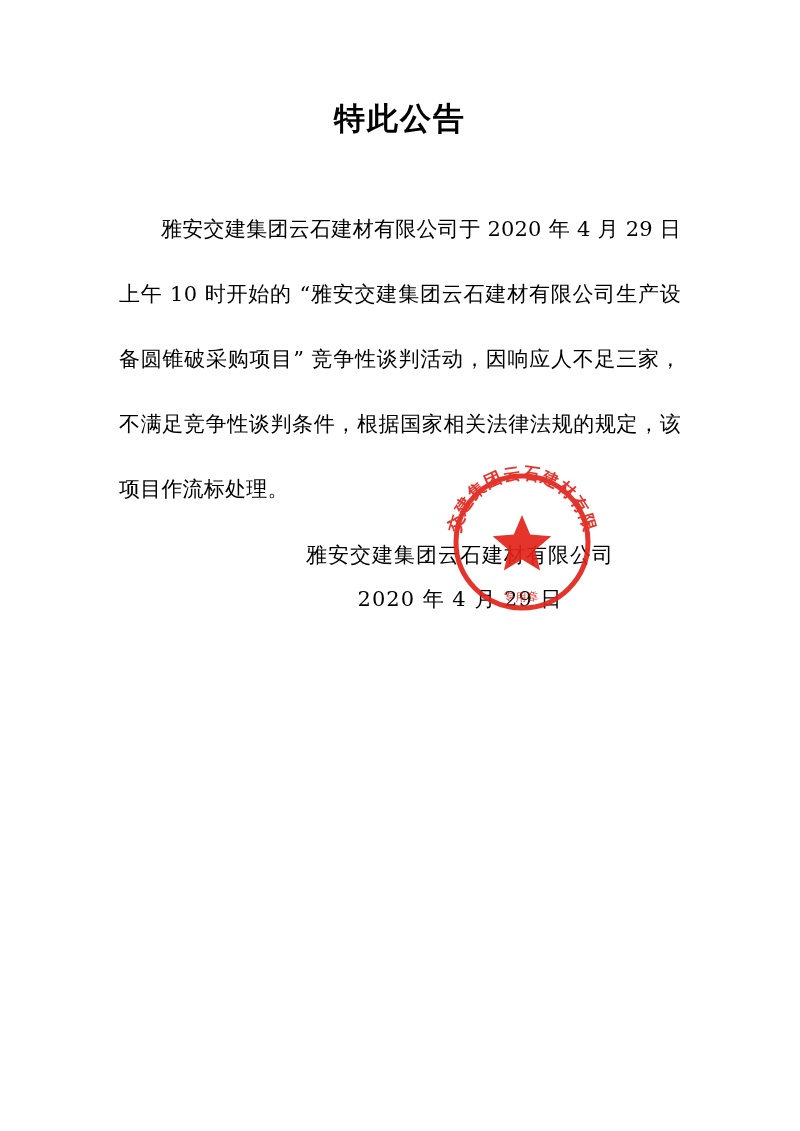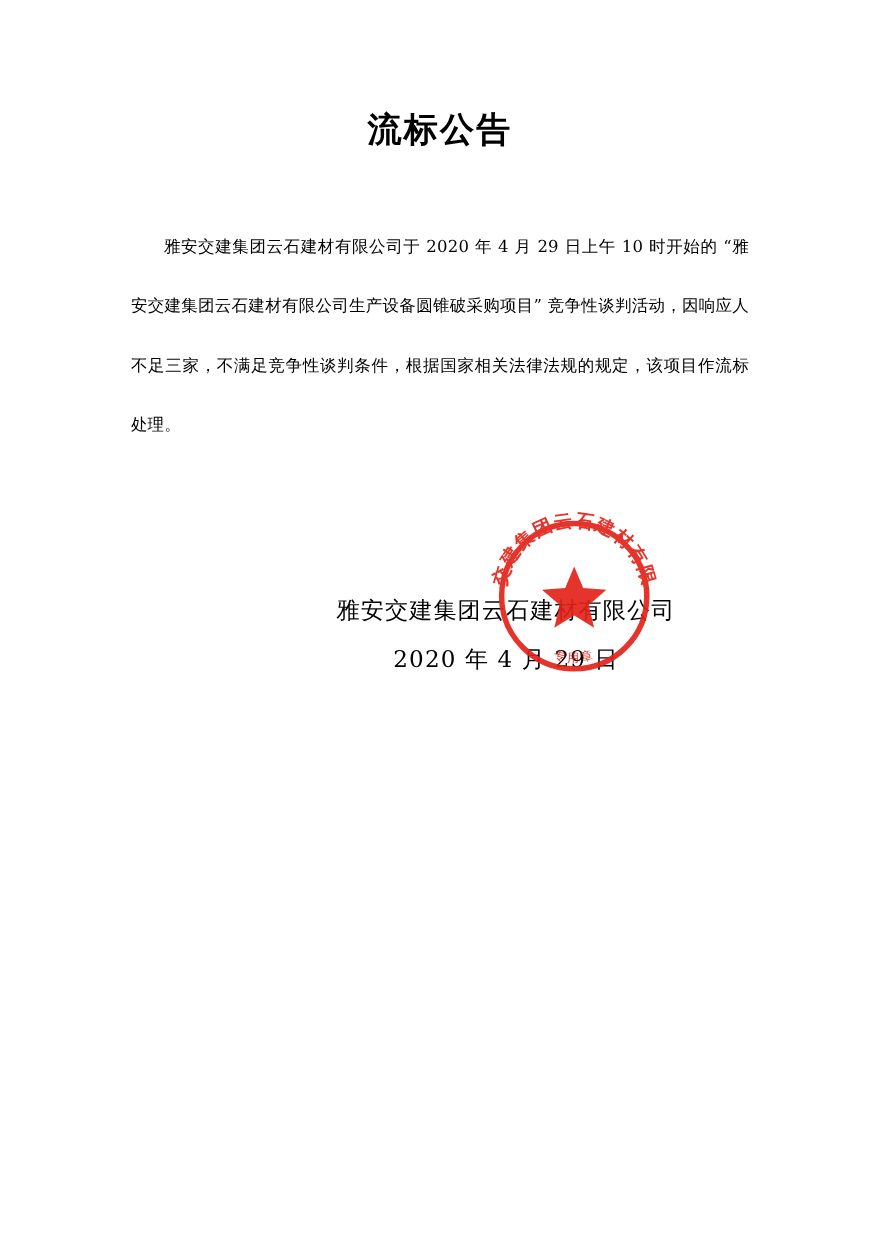--- a/index.html
+++ b/index.html
@@ -34,22 +34,22 @@
     line-height: 1.2;
   }
 
   .body-block {
     margin: 0 auto;
     width: 562px;
     padding-top: 60px;
   }
 
   .para {
-    font-size: 15px;
-    line-height: 54px;
+    font-size: 21px;
+    line-height: 65px;
     text-align: justify;
     text-justify: inter-ideograph;
     text-indent: 2em;
     margin: 0 0 0 0;
     letter-spacing: 0.2px;
   }
 
   .para + .para {
     margin-top: 10px;
   }
@@ -114,21 +114,21 @@
     font-family: "DejaVu Serif", "Liberation Serif", serif;
     font-size: 11px;
     letter-spacing: 2px;
   }
 </style>
 </head>
 <body>
 
 <div class="page">
 
-  <h1 class="doc-title">流标公告</h1>
+  <h1 class="doc-title">特此公告</h1>
 
   <div class="body-block">
     <p class="para">雅安交建集团云石建材有限公司于 2020 年 4 月 29 日上午 10 时开始的 “雅安交建集团云石建材有限公司生产设备圆锥破采购项目” 竞争性谈判活动，因响应人不足三家，不满足竞争性谈判条件，根据国家相关法律法规的规定，该项目作流标处理。</p>
   </div>
 
   <div class="signature-block">
     <div class="sign-line">雅安交建集团云石建材有限公司</div>
     <div class="sign-date">2020 年 4 月 29 日</div>
   </div>
 

